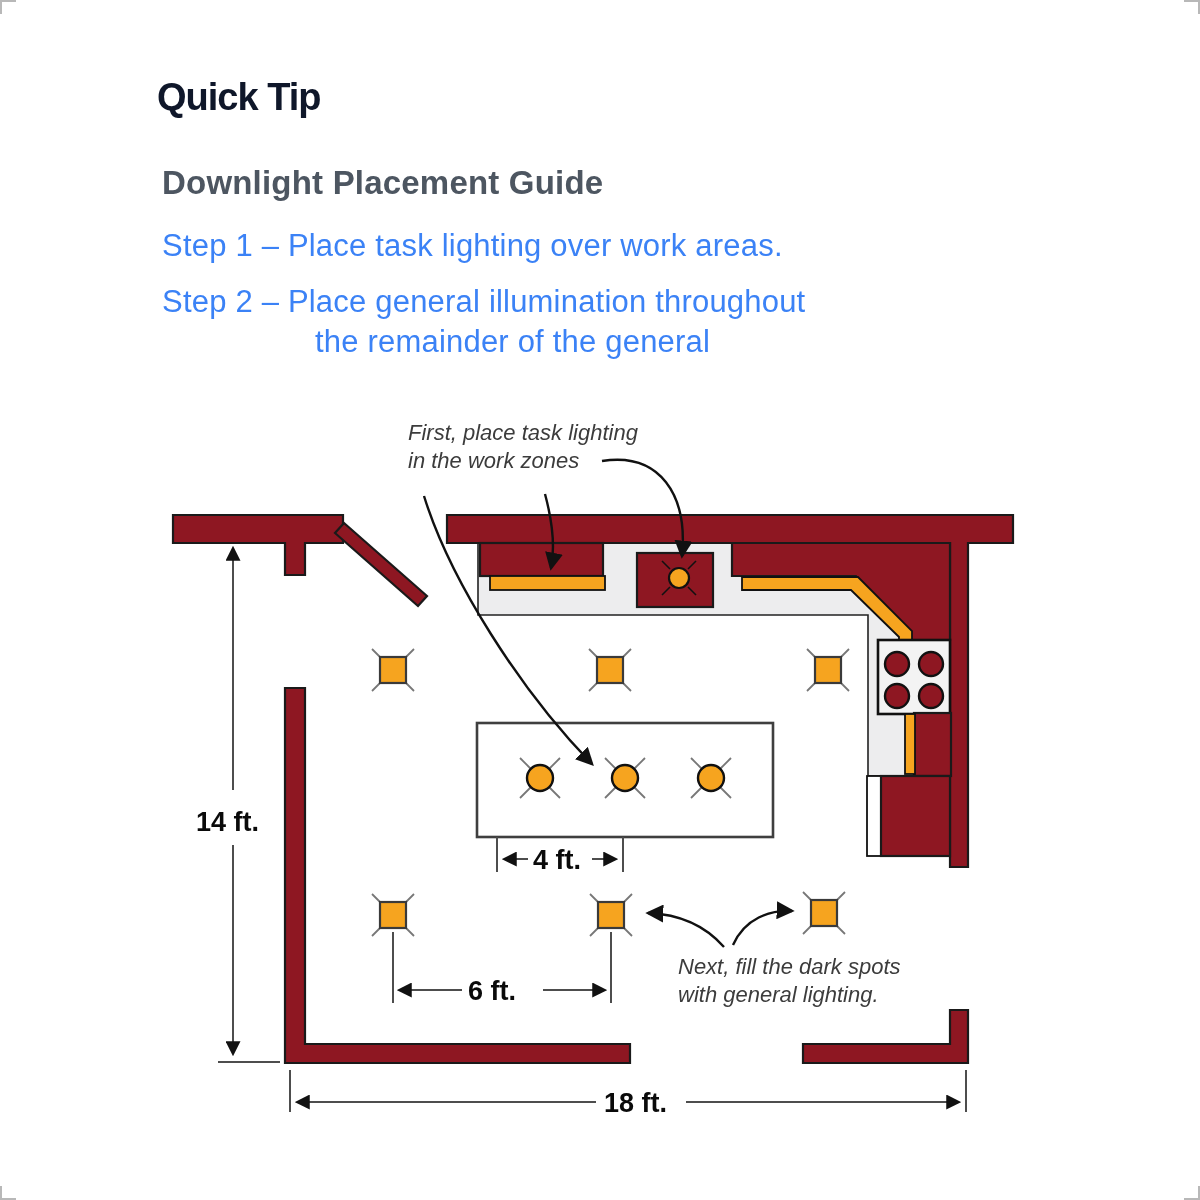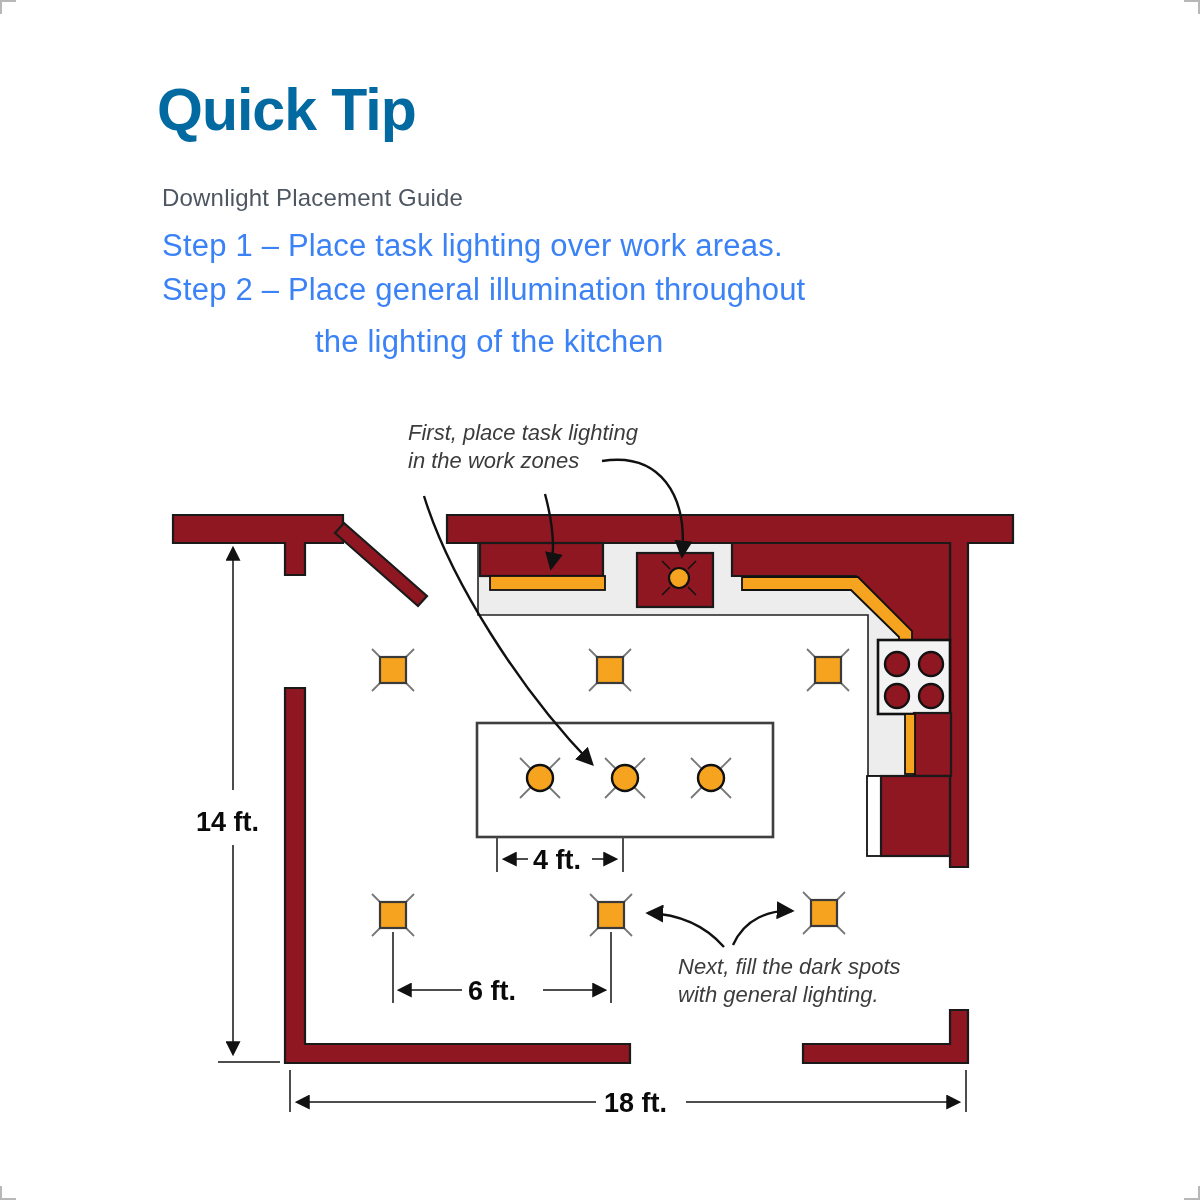--- a/index.html
+++ b/index.html
@@ -1,43 +1,43 @@
 <!DOCTYPE html>
 <html><head>
 <meta charset="utf-8">
 <style>
   html,body{margin:0;padding:0;background:#fff;}
   body{width:1200px;height:1200px;position:relative;font-family:"Liberation Sans",sans-serif;overflow:hidden;}
   .abs{position:absolute;}
-  #title{left:157px;top:76px;font-size:59px;font-weight:700;color:#0369a1;letter-spacing:-1px;}
-  #subtitle{left:162px;top:184px;font-size:24px;font-weight:400;color:#4d5661;letter-spacing:0.2px;}
+  #title{left:157px;top:76px;font-size:38px;font-weight:700;color:#0f172a;letter-spacing:-1px;}
+  #subtitle{left:162px;top:164px;font-size:33px;font-weight:700;color:#4d5661;letter-spacing:0.2px;}
   .step{left:162px;font-size:31px;color:#3b82f6;letter-spacing:0.2px;}
   #step1{top:228px;}
-  #step2{top:272px;}
+  #step2{top:284px;}
   #step3{left:315px;top:324px;}
   svg{position:absolute;left:0;top:0;}
   svg text{font-family:"Liberation Sans",sans-serif;}
   .ann{font-size:22px;font-style:italic;fill:#3c3c3c;}
   .dim{font-size:27px;font-weight:700;fill:#0a0a0a;}
   .wall{fill:#8e1722;stroke:#1a1a1a;stroke-width:2.2;}
   .counter{fill:#ededee;stroke:#222;stroke-width:1.6;}
   .strip{fill:#f6a41f;stroke:#111;stroke-width:1.8;}
   .dimline{stroke:#4d4d4d;stroke-width:2;fill:none;}
   .leader{stroke:#111;stroke-width:2.4;fill:none;}
   .ray{stroke:#777;stroke-width:1.8;}
   .cmark{stroke:#b8b8b8;stroke-width:2;}
 </style>
 </head>
 <body>
 
 <div class="abs" id="title">Quick Tip</div>
 <div class="abs" id="subtitle">Downlight Placement Guide</div>
 <div class="abs step" id="step1">Step 1 – Place task lighting over work areas.</div>
 <div class="abs step" id="step2">Step 2 – Place general illumination throughout</div>
-<div class="abs step" id="step3">the lighting of the kitchen</div>
+<div class="abs step" id="step3">the remainder of the general</div>
 
 <svg width="1200" height="1200" viewBox="0 0 1200 1200">
   <defs>
     <marker id="arr" viewBox="0 0 10 10" refX="8.5" refY="5" markerWidth="7.5" markerHeight="7.5" orient="auto-start-reverse">
       <path d="M0,0 L10,5 L0,10 z" fill="#111"></path>
     </marker>
     <g id="sq-light">
       <line class="ray" x1="-10" y1="-10" x2="-21" y2="-21"></line>
       <line class="ray" x1="10" y1="-10" x2="21" y2="-21"></line>
       <line class="ray" x1="-10" y1="10" x2="-21" y2="21"></line>

